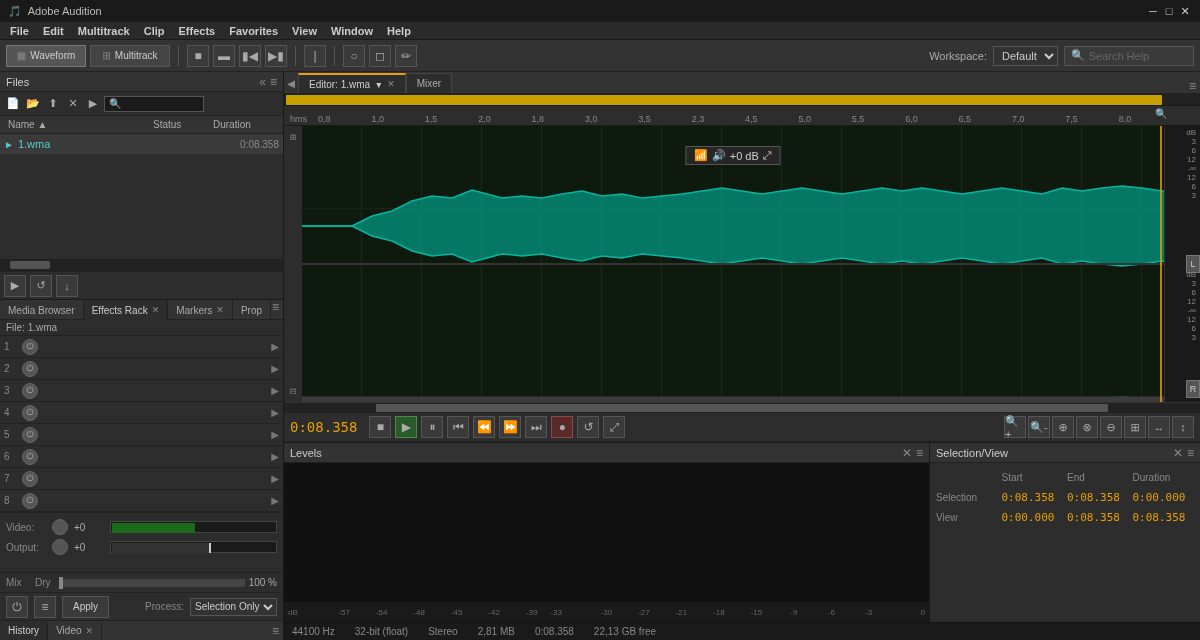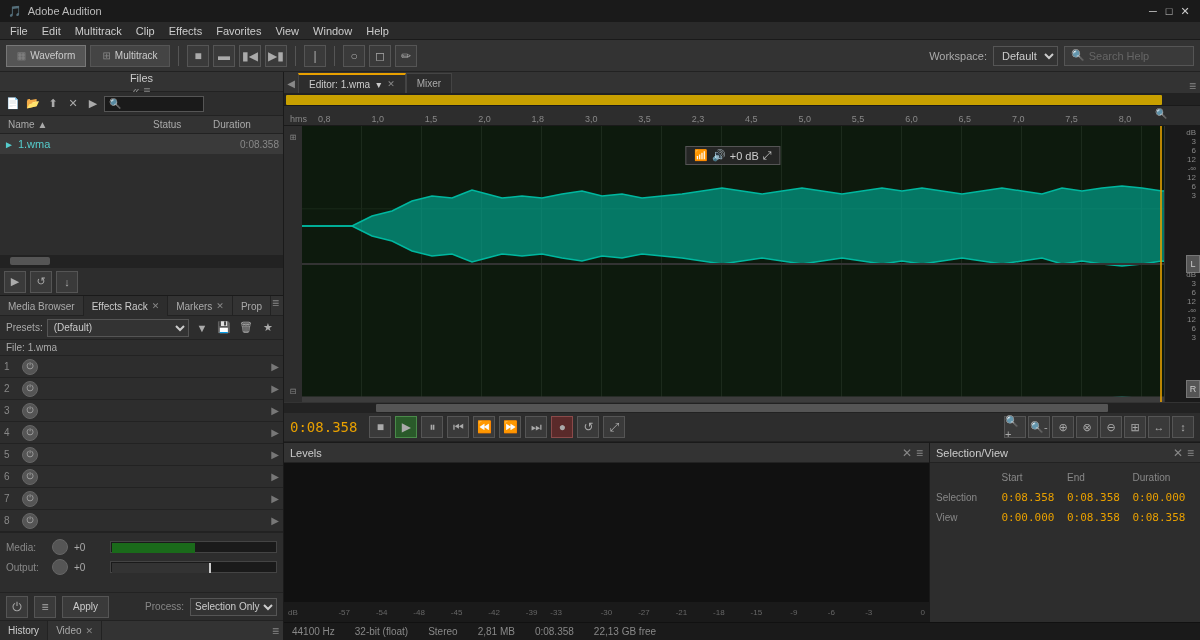--- a/index.html
+++ b/index.html
@@ -6,42 +6,42 @@
     body { width: 1200px; height: 640px; background: #2a2a2a; font-family: Arial, sans-serif; font-size: 11px; color: #ccc; overflow: hidden; }
 
     
     #titlebar { height: 22px; background: #1a1a1a; display: flex; align-items: center; justify-content: space-between; padding: 0 8px; }
     #titlebar-left { display: flex; align-items: center; gap: 6px; font-size: 11px; color: #bbb; }
     #titlebar-controls { display: flex; gap: 2px; }
     #titlebar-controls span { width: 14px; height: 14px; display: flex; align-items: center; justify-content: center; font-size: 11px; color: #ccc; cursor: pointer; }
 
     
     #menubar { height: 18px; background: #2a2a2a; display: flex; align-items: center; padding: 0 4px; gap: 2px; border-bottom: 1px solid #1a1a1a; }
-    .menu-item { padding: 0 6px; height: 18px; display: flex; align-items: center; font-size: 11px; color: #ccc; cursor: pointer; }
+    .menu-item { padding: 0 6px; height: 18px; display: flex; align-items: center; font-size: 11px; color: #ccc; cursor: pointer; font-weight: bold; }
 
     
     #toolbar { height: 32px; background: #333; display: flex; align-items: center; padding: 0 6px; gap: 4px; border-bottom: 1px solid #222; }
     .toolbar-btn { width: 80px; height: 22px; background: #444; border: 1px solid #555; color: #ccc; font-size: 10px; cursor: pointer; display: flex; align-items: center; justify-content: center; gap: 4px; }
     .toolbar-btn.active { background: #555; border-color: #777; }
     .toolbar-sep { width: 1px; height: 20px; background: #555; margin: 0 4px; }
     .toolbar-icon { width: 22px; height: 22px; background: #3a3a3a; border: 1px solid #555; display: flex; align-items: center; justify-content: center; font-size: 12px; color: #aaa; cursor: pointer; }
     #workspace-area { display: flex; align-items: center; margin-left: auto; gap: 6px; }
     #workspace-label { font-size: 11px; color: #aaa; }
     #workspace-select { background: #333; border: 1px solid #555; color: #ccc; font-size: 11px; padding: 2px 4px; height: 20px; }
     #search-help { background: #3a3a3a; border: 1px solid #555; color: #888; font-size: 11px; padding: 2px 6px; height: 20px; width: 130px; display: flex; align-items: center; gap: 4px; }
 
     
     #main { display: flex; height: calc(640px - 72px); }
 
     
     #left-panel { width: 284px; display: flex; flex-direction: column; background: #2d2d2d; border-right: 1px solid #1a1a1a; flex-shrink: 0; }
 
     
     #files-panel { height: 240px; display: flex; flex-direction: column; border-bottom: 1px solid #1a1a1a; }
-    #files-header { height: 20px; background: #333; display: flex; align-items: center; justify-content: space-between; padding: 0 6px; border-bottom: 1px solid #222; flex-direction: column; }
+    #files-header { height: 20px; background: #333; display: flex; align-items: center; justify-content: space-between; padding: 0 6px; border-bottom: 1px solid #222; }
     #files-toolbar { height: 24px; background: #2d2d2d; display: flex; align-items: center; padding: 0 4px; gap: 2px; border-bottom: 1px solid #222; }
     #files-toolbar input { width: 100px; height: 16px; background: #1a1a1a; border: 1px solid #555; color: #ccc; font-size: 10px; padding: 0 4px; }
     .files-tb-icon { width: 18px; height: 18px; display: flex; align-items: center; justify-content: center; font-size: 11px; color: #aaa; cursor: pointer; }
     #files-columns { height: 18px; background: #333; display: flex; align-items: center; padding: 0 4px; border-bottom: 1px solid #222; }
     .col-header { font-size: 10px; color: #aaa; padding: 0 4px; }
     #files-list { flex: 1; overflow: hidden; }
     .file-row { height: 20px; display: flex; align-items: center; padding: 0 4px; background: #2d2d2d; cursor: pointer; }
     .file-name { flex: 1; font-size: 11px; color: #5cc; display: flex; align-items: center; gap: 4px; }
     .file-status { width: 60px; font-size: 10px; color: #888; }
     .file-dur { width: 70px; font-size: 10px; color: #888; text-align: right; }
@@ -274,30 +274,20 @@
         <div class="ltab">
           Markers
           <span class="ltab-close">✕</span>
         </div>
         <div class="ltab">Prop</div>
         <div style="margin-left:auto;display:flex;align-items:center;padding-right:4px">
           <span class="panel-menu">≡</span>
         </div>
       </div>
 
-      <div id="presets-row">
-        <span id="presets-label">Presets:</span>
-        <select id="presets-select">
-          <option>(Default)</option>
-        </select>
-        <span class="preset-icon">▼</span>
-        <span class="preset-icon">💾</span>
-        <span class="preset-icon">🗑</span>
-        <span class="preset-icon">★</span>
-      </div>
 
       <div id="file-label">
         <span>File: 1.wma</span>
       </div>
 
       <div id="effects-list">
         <div class="effect-row">
           <span class="effect-num">1</span>
           <div class="effect-power">⏻</div>
           <span class="effect-name"></span>
@@ -342,37 +332,45 @@
         <div class="effect-row">
           <span class="effect-num">8</span>
           <div class="effect-power">⏻</div>
           <span class="effect-name"></span>
           <span class="effect-arrow">▶</span>
         </div>
       </div>
 
       <div id="io-section">
         <div class="io-row">
-          <span class="io-label">Media:</span>
+          <span class="io-label">Video:</span>
           <div class="io-knob"></div>
           <span class="io-value">+0</span>
           <div class="io-slider-area">
             <div class="io-slider-fill" style="width:50%;background:#1a6a1a"></div>
           </div>
         </div>
         <div class="io-row">
           <span class="io-label">Output:</span>
           <div class="io-knob"></div>
           <span class="io-value">+0</span>
           <div class="io-slider-area">
             <div class="io-slider-fill" style="width:60%;background:#333;border-right:2px solid #ccc"></div>
           </div>
         </div>
       </div>
 
+      <div id="mix-row">
+        <span class="mix-label">Mix</span>
+        <span style="font-size:10px;color:#888;margin-right:4px">Dry</span>
+        <div class="mix-slider">
+          <div class="mix-thumb"></div>
+        </div>
+        <span class="mix-pct">100 %</span>
+      </div>
 
       <div id="power-row">
         <div class="power-btn">⏻</div>
         <div class="power-btn">≡</div>
         <button class="apply-btn">Apply</button>
         <span class="process-label">Process:</span>
         <select class="process-select">
           <option>Selection Only</option>
         </select>
       </div>

